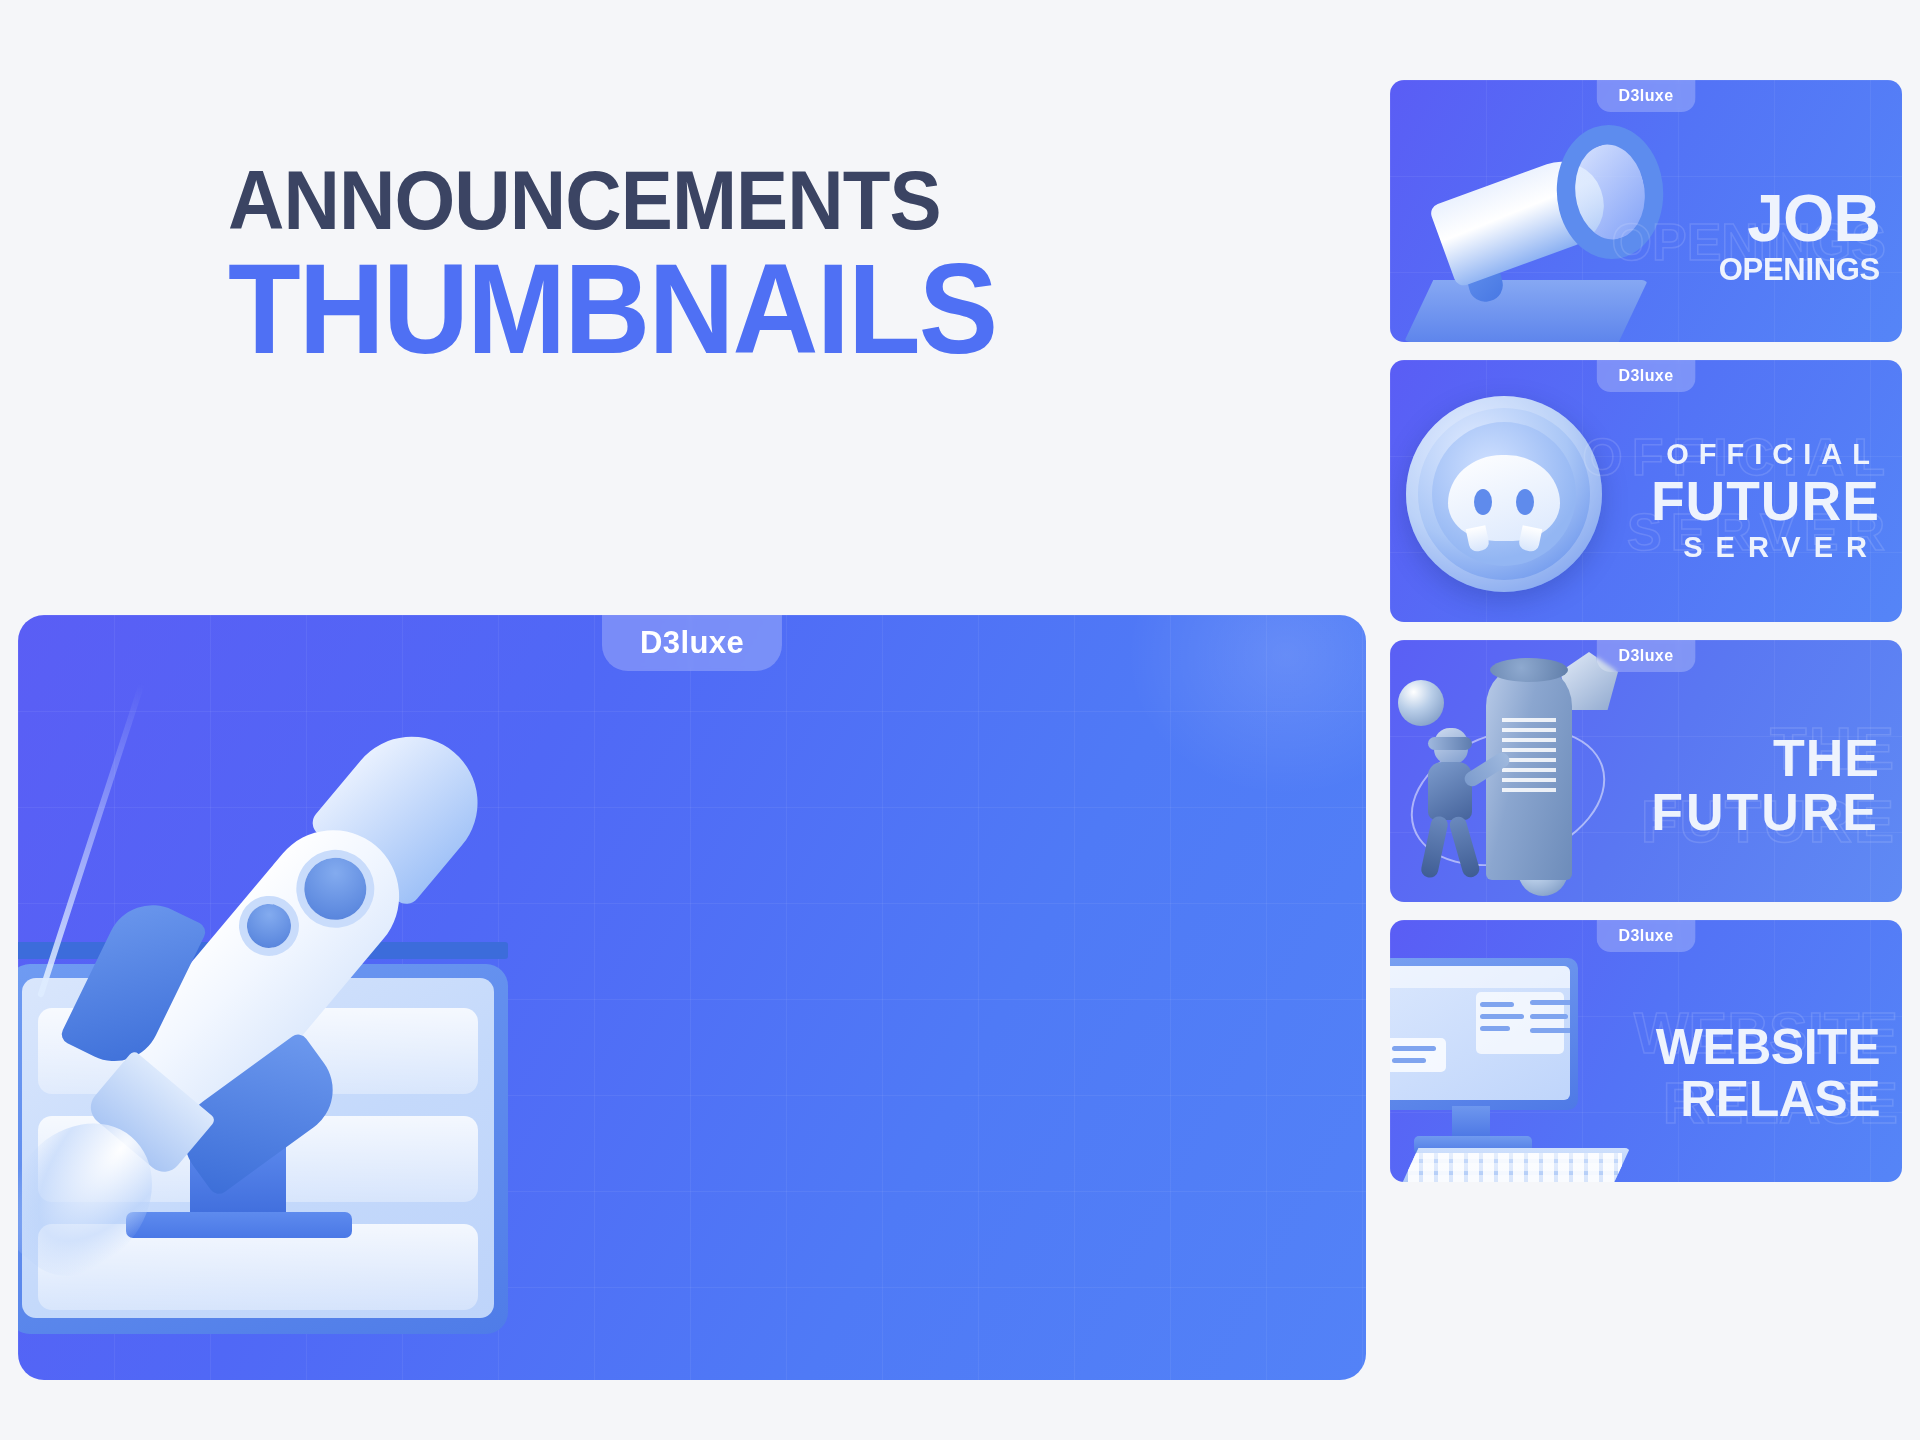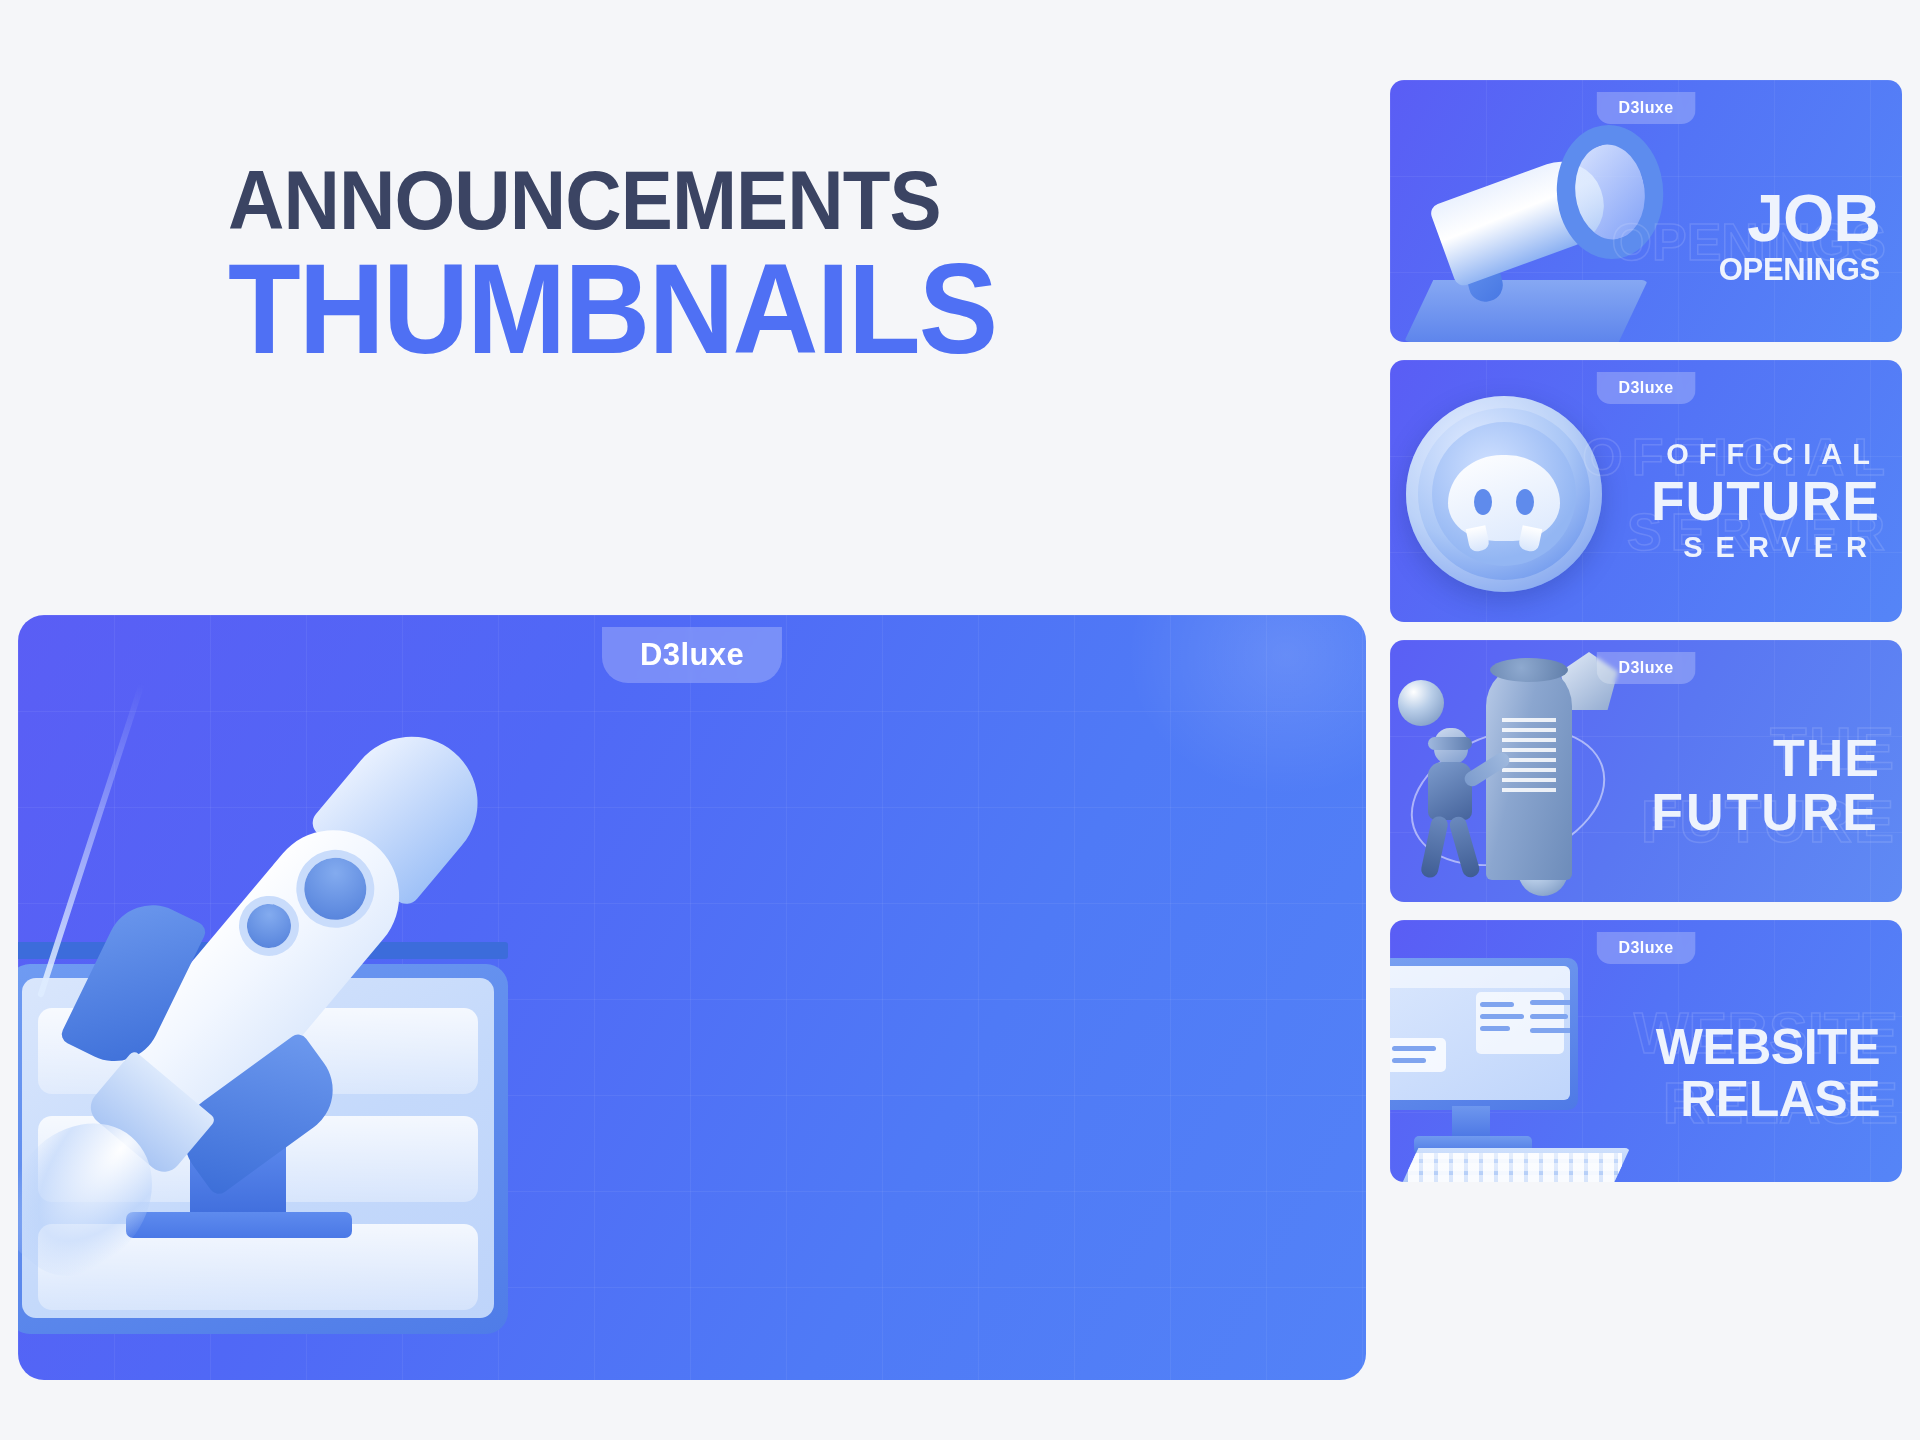--- a/index.html
+++ b/index.html
@@ -47,21 +47,20 @@
   }
 
   
   .logo-badge{
     position:absolute; top:0; height:52px; padding:0 38px;
     display:flex; align-items:center; justify-content:center;
     background:rgba(255,255,255,.24);
     border-bottom-left-radius:26px; border-bottom-right-radius:26px;
     color:#fff; font-weight:700; letter-spacing:.4px;
     backdrop-filter:blur(2px);
-    margin-top:12px;
   }
   #hero-logo{ left:50%; transform:translateX(-50%); font-size:31px; height:56px; }
 
   
   #hero-illus{ position:absolute; left:0; top:0; width:620px; height:765px; z-index:5; }
 
   .mon-shell{
     position:absolute; left:-10px; top:48%; width:500px; height:370px;
     transform:translateY(-18px);
     background:linear-gradient(160deg,#6f9bf2,#4f7ce8);

